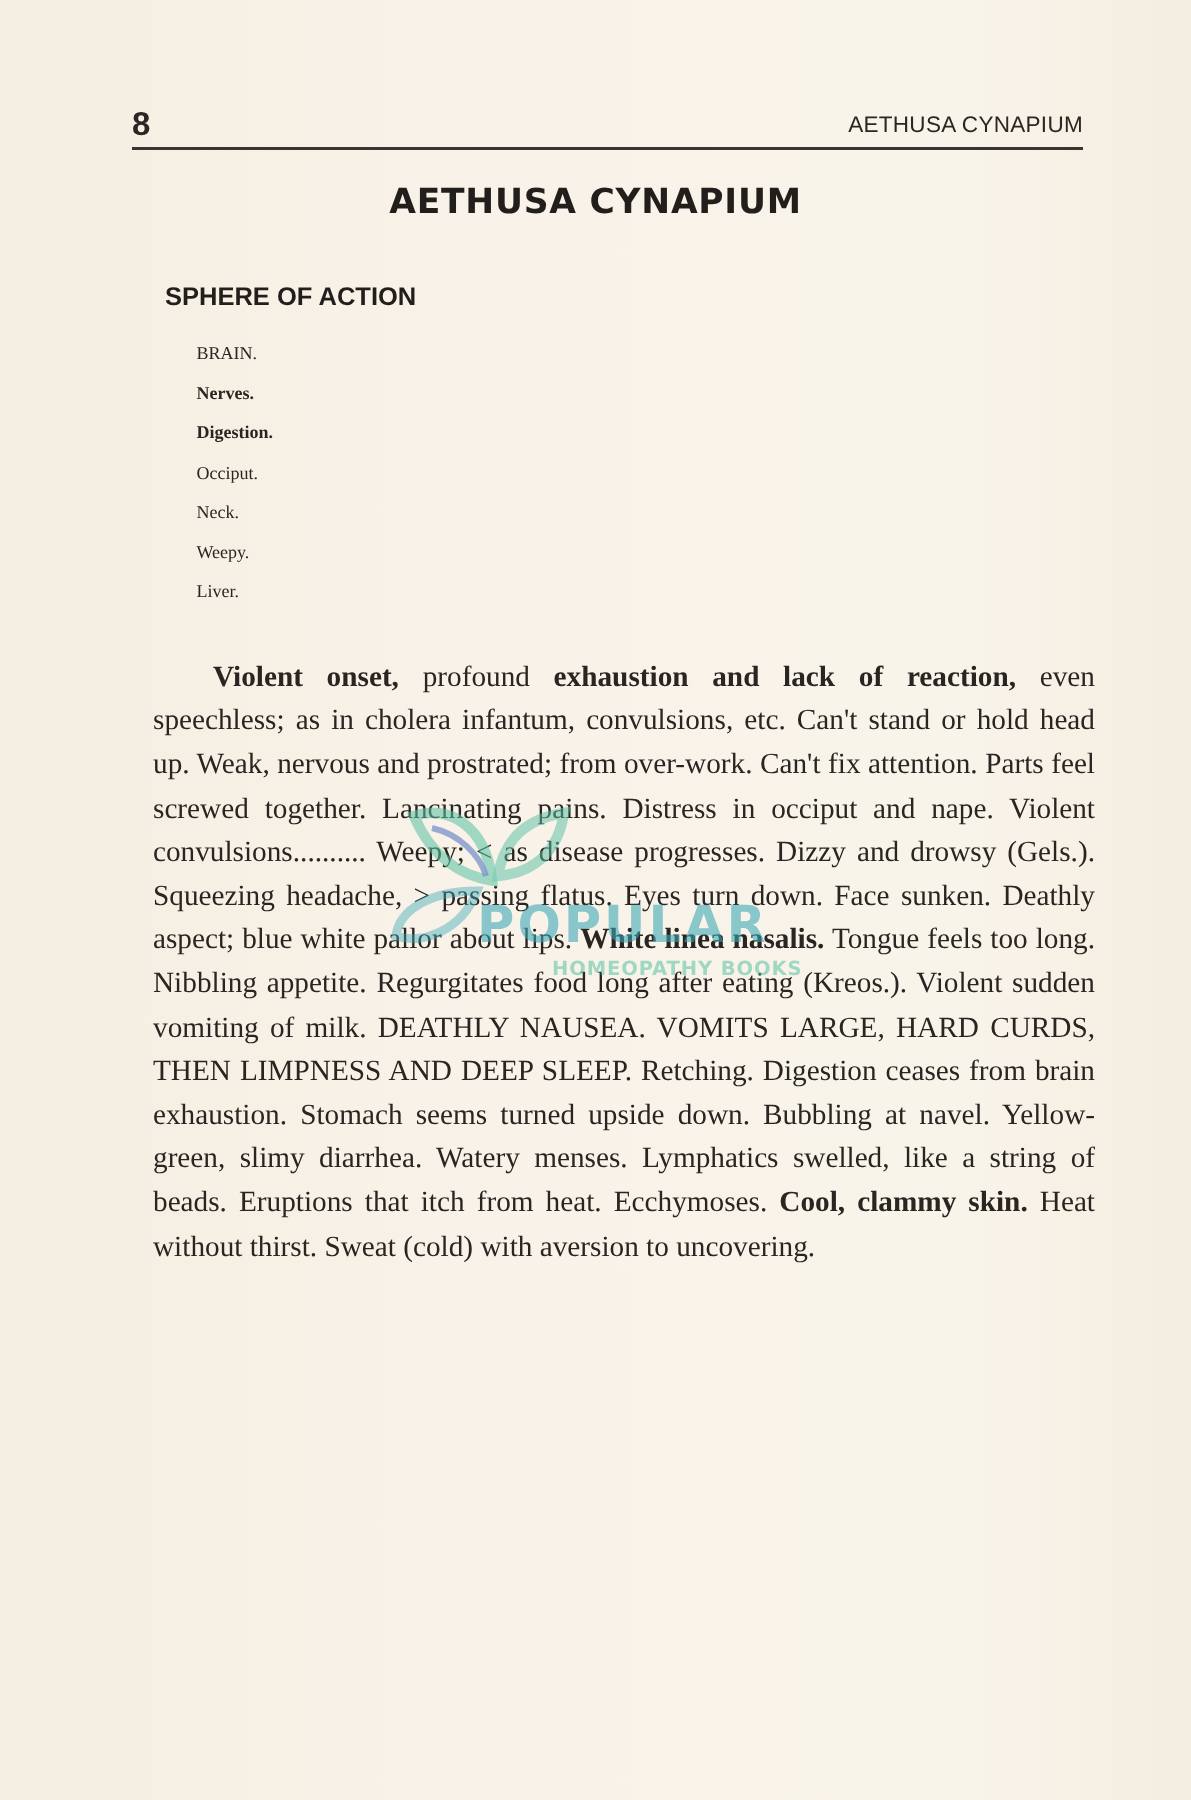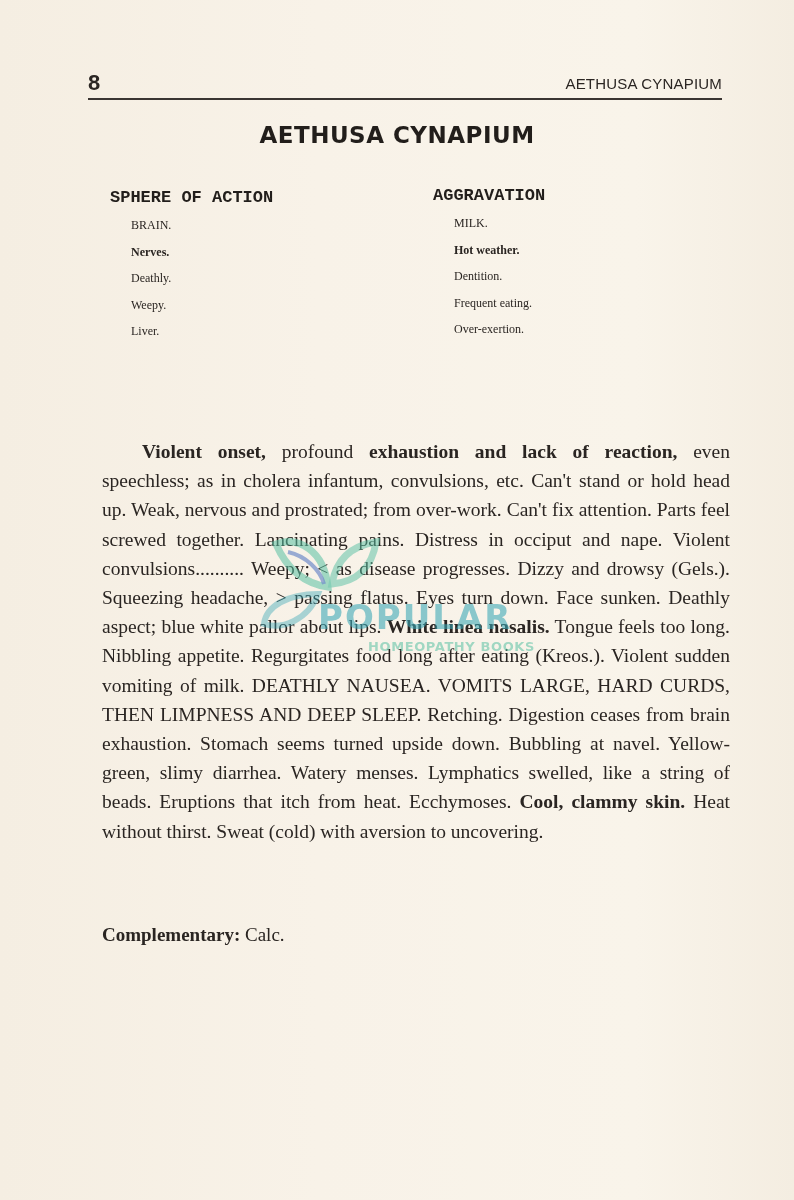--- a/index.html
+++ b/index.html
@@ -59,27 +59,27 @@
       letter-spacing: 0.5px;
       color: #221e1b;
     }
     .col {
       position: absolute;
       top: 186px;
     }
     .col.left { left: 110px; }
     .col.right { left: 433px; top: 184px; }
     .col-heading {
-      font-family: Liberation Mono, monospace;
+      font-family: Liberation Sans, sans-serif;
       font-weight: bold;
       font-size: 17px;
       color: #221e1b;
       height: 24px;
       line-height: 24px;
-      margin-bottom: 2px;
+      margin-bottom: 12px;
     }
     .col-list {
       list-style: none;
       margin: 0;
       padding: 0 0 0 21px;
     }
     .col-list li {
       font-family: "Liberation Serif", serif;
       font-size: 12px;
       height: 26.5px;
@@ -158,40 +158,31 @@
     <span class="running-title">AETHUSA CYNAPIUM</span>
   </div>
 
   <h1 class="chapter-title" style="margin:0;">AETHUSA CYNAPIUM</h1>
 
   <div class="col left">
     <div class="col-heading">SPHERE OF ACTION</div>
     <ul class="col-list">
       <li>BRAIN.</li>
       <li class="bold">Nerves.</li>
-      <li>Deathly.</li>
+      <li class="bold">Digestion.</li>
+      <li>Occiput.</li>
+      <li>Neck.</li>
       <li>Weepy.</li>
       <li>Liver.</li>
     </ul>
   </div>
 
-  <div class="col right">
-    <div class="col-heading">AGGRAVATION</div>
-    <ul class="col-list">
-      <li>MILK.</li>
-      <li class="bold">Hot weather.</li>
-      <li>Dentition.</li>
-      <li>Frequent eating.</li>
-      <li>Over-exertion.</li>
-    </ul>
-  </div>
 
   <p class="body-text"><b>Violent onset,</b><span> profound </span><b>exhaustion and lack of reaction,</b><span> even speechless; as in cholera infantum, convulsions, etc. Can't stand or hold head up. Weak, nervous and prostrated; from over-work. Can't fix attention. Parts feel screwed together. Lancinating pains. Distress in occiput and nape. Violent convulsions.......... Weepy;  &lt; as disease progresses. Dizzy and drowsy (Gels.). Squeezing headache, &gt; passing flatus. Eyes turn down. Face sunken. Deathly aspect; blue white pallor about lips. </span><b>White linea nasalis.</b><span> Tongue feels too long. Nibbling appetite. Regurgitates food long after eating (Kreos.). Violent sudden vomiting of milk. DEATHLY NAUSEA. VOMITS LARGE, HARD CURDS, THEN LIMPNESS AND DEEP SLEEP. Retching. Digestion ceases from brain exhaustion. Stomach seems turned upside down. Bubbling at navel. Yellow-green, slimy diarrhea. Watery menses. Lymphatics swelled, like a string of beads. Eruptions that itch from heat. Ecchymoses. </span><b>Cool, clammy skin.</b><span> Heat without thirst. Sweat (cold) with aversion to uncovering.</span></p>
 
-  <p class="ref-line comp"><span class="ref-label">Complementary:</span><span> Calc.</span></p>
 
 
   <div class="watermark">
     <svg width="130" height="110" viewBox="0 0 130 110" style="position:absolute;left:0;top:0;">
       <path d="M18 12 C 40 4, 66 18, 70 55 C 50 52, 30 40, 18 12 Z" fill="none" stroke="#58c0a3" stroke-width="7" opacity="0.7"></path>
       <path d="M30 20 C 48 24, 62 38, 66 52" fill="none" stroke="#4a6fc0" stroke-width="4" opacity="0.7"></path>
       <path d="M74 52 C 78 28, 92 14, 118 10 C 114 36, 98 50, 74 52 Z" fill="none" stroke="#58c0a3" stroke-width="7" opacity="0.65"></path>
       <path d="M60 62 C 30 62, 8 74, 6 92 C 24 98, 50 88, 60 62 Z" fill="none" stroke="#3aa7b6" stroke-width="6" opacity="0.55"></path>
     </svg>
     <span class="wm-word">POPULAR</span>

